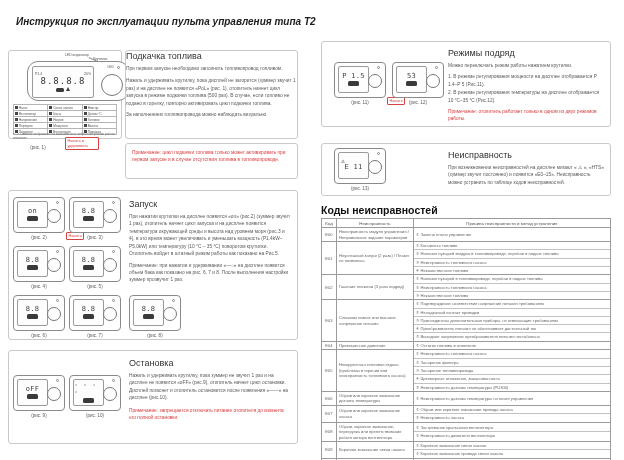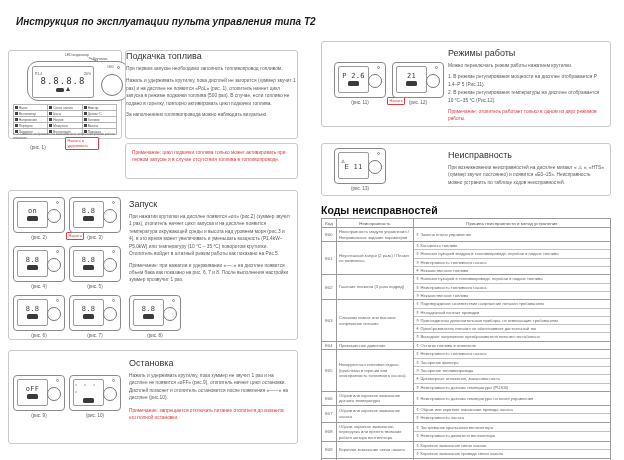--- a/index.html
+++ b/index.html
@@ -252,42 +252,42 @@
       <h2 class="sec">Остановка</h2>
       <p class="body-text">Нажать и удерживать крутилку, пока зуммер не звучит 1 раз и на дисплее не появится «oFF» (рис.9), отопитель начнет цикл остановки. Дисплей погаснет и отопитель остановится после появления «——» на дисплее (рис.10).</p>
       <p class="note" style="margin-top:5px">Примечание: запрещается отключать питание отопителя до момента его полной остановки.</p>
     </div>
   </div>
 
   <div class="box" style="left:321px;top:41px;width:290px;height:86px">
     <div class="fig" style="left:12px;top:20px">
         <div class="panel">
           <div class="screen">
-            <div class="disp">P 2.6</div>
+            <div class="disp">P 1.5</div>
             <div class="blob"></div>
           </div>
           <div class="led"></div>
           <div class="knob"></div>
         </div>
         <div class="fig-cap">(рис. 11)</div>
         <div class="fig-action">Нажать</div>
       </div>
     <div class="fig" style="left:70px;top:20px">
         <div class="panel">
           <div class="screen">
-            <div class="disp">21</div>
+            <div class="disp">53</div>
             <div class="blob"></div>
           </div>
           <div class="led"></div>
           <div class="knob"></div>
         </div>
         <div class="fig-cap">(рис. 12)</div>
       </div>
     <div class="txtcol" style="left:126px;top:6px;width:156px">
-      <h2 class="sec">Режимы работы</h2>
+      <h2 class="sec">Режимы подряд</h2>
       <p class="body-text">Можно переключать режим работы нажатием крутилки.</p>
       <p class="body-text" style="margin-bottom:1px">1. В режиме регулирования мощности на дисплее отображается P 1.4–P 5 (Рис.11).</p>
       <p class="body-text">2. В режиме регулирования температуры на дисплее отображается 10 °C–35 °C (Рис.12).</p>
       <p class="note" style="margin-top:4px">Примечание: отопитель работает только в одном из двух режимов работы.</p>
     </div>
   </div>
 
   <div class="box" style="left:321px;top:143px;width:290px;height:53px">
     <div class="fig" style="left:12px;top:4px">
         <div class="panel">

